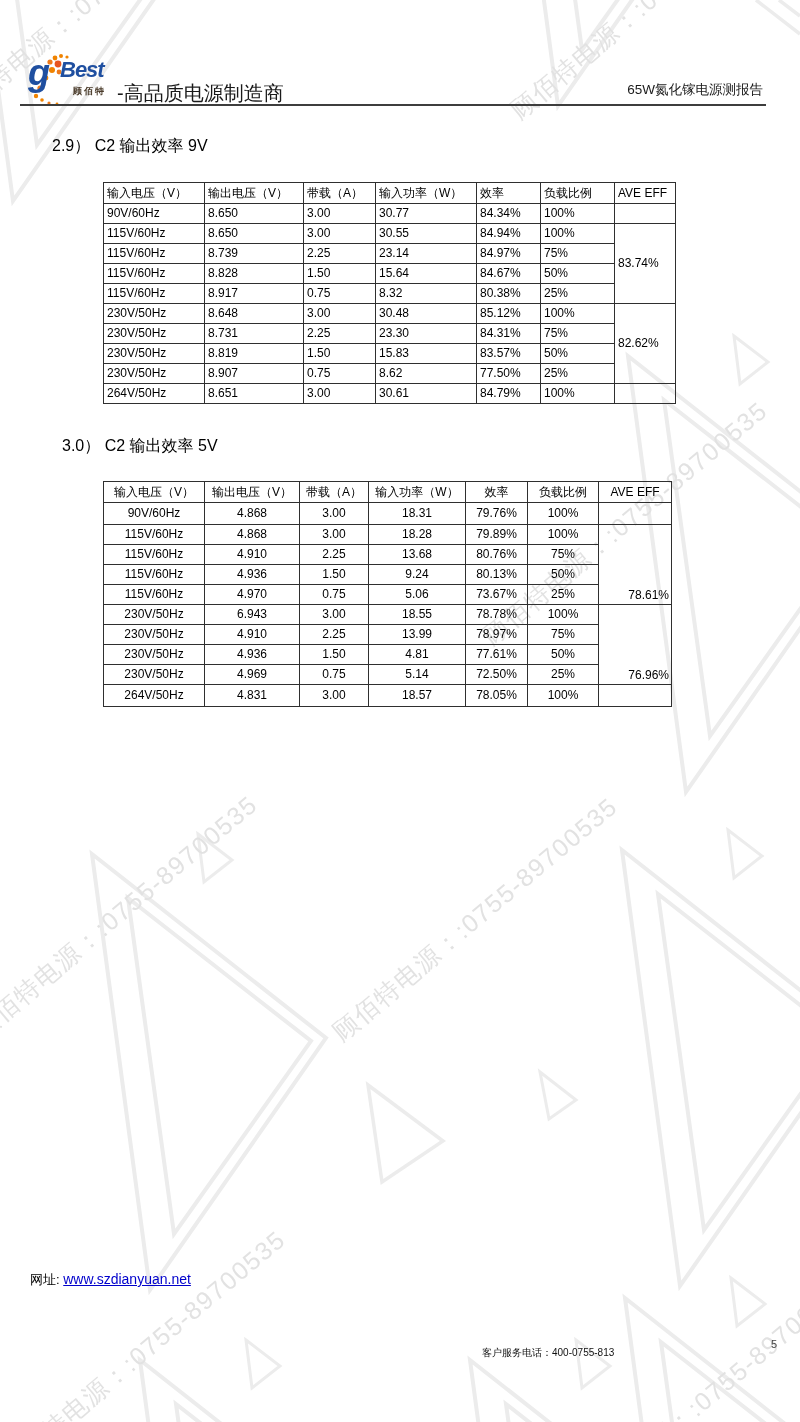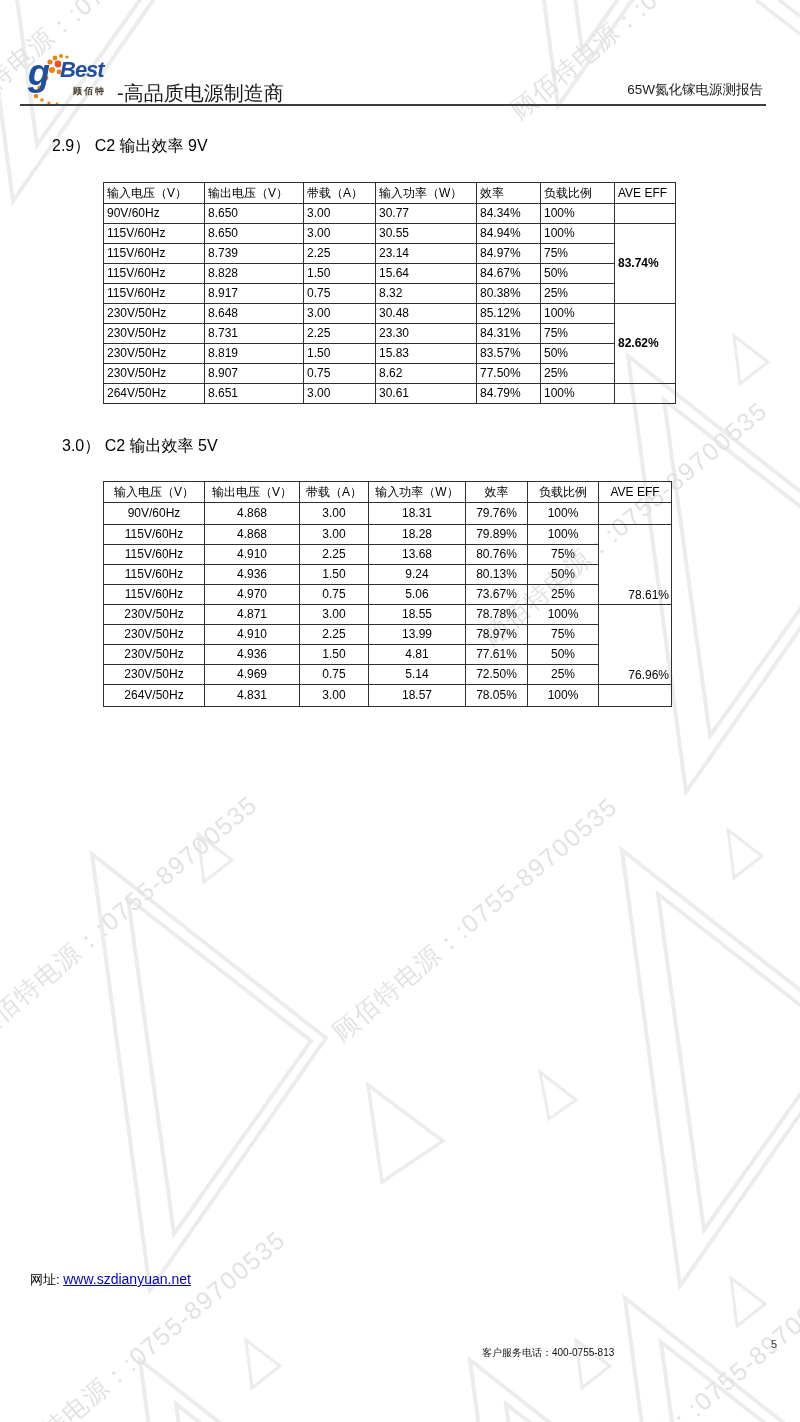--- a/index.html
+++ b/index.html
@@ -24,21 +24,21 @@
   #title-9v{top:136px;}
   #title-5v{top:436px;margin-left:10px;}
   table{border-collapse:collapse;table-layout:fixed;position:absolute;left:103px;z-index:2;background:transparent;}
   #table-9v{top:182px;}
   #table-5v{top:481px;}
   th,td{border:1px solid #2f2f2f;font-size:12px;font-weight:normal;height:19px;line-height:19px;
         padding:0 2px;white-space:nowrap;overflow:hidden;color:#000;}
   th{height:20px;}
   .t1 th,.t1 td{text-align:left;padding-left:3px;}
   .t2 th,.t2 td{text-align:center;}
-  .t1 .ave{vertical-align:middle;font-weight:bold;}
+  .t1 .ave{vertical-align:middle;}
   .t2 .ave{vertical-align:bottom;padding-bottom:2px;line-height:14px;text-align:right;}
   .t1 th:nth-child(1){width:95px}.t1 th:nth-child(2){width:93px}.t1 th:nth-child(3){width:66px}
   .t1 th:nth-child(4){width:95px}.t1 th:nth-child(5){width:58px}.t1 th:nth-child(6){width:68px}
   .t1 th:nth-child(7){width:55px}
   .t2 th:nth-child(1){width:96px}.t2 th:nth-child(2){width:90px}.t2 th:nth-child(3){width:64px}
   .t2 th:nth-child(4){width:92px}.t2 th:nth-child(5){width:57px}.t2 th:nth-child(6){width:66px}
   .t2 th:nth-child(7){width:68px}
   
   .ft-site{position:absolute;left:30px;top:1271px;font-size:13px;color:#000;z-index:2;text-align:center;}
   .ft-site a{color:#0000cc;text-decoration:underline;font-size:14px;cursor:pointer;}
@@ -252,21 +252,21 @@
       <tr>
         <td>115V/60Hz</td>
         <td>4.970</td>
         <td>0.75</td>
         <td>5.06</td>
         <td>73.67%</td>
         <td>25%</td>
       </tr>
       <tr>
         <td>230V/50Hz</td>
-        <td>4.871</td>
+        <td>6.943</td>
         <td>3.00</td>
         <td>18.55</td>
         <td>78.78%</td>
         <td>100%</td>
         <td rowspan="4" class="ave">76.96%</td>
       </tr>
       <tr>
         <td>230V/50Hz</td>
         <td>4.910</td>
         <td>2.25</td>

